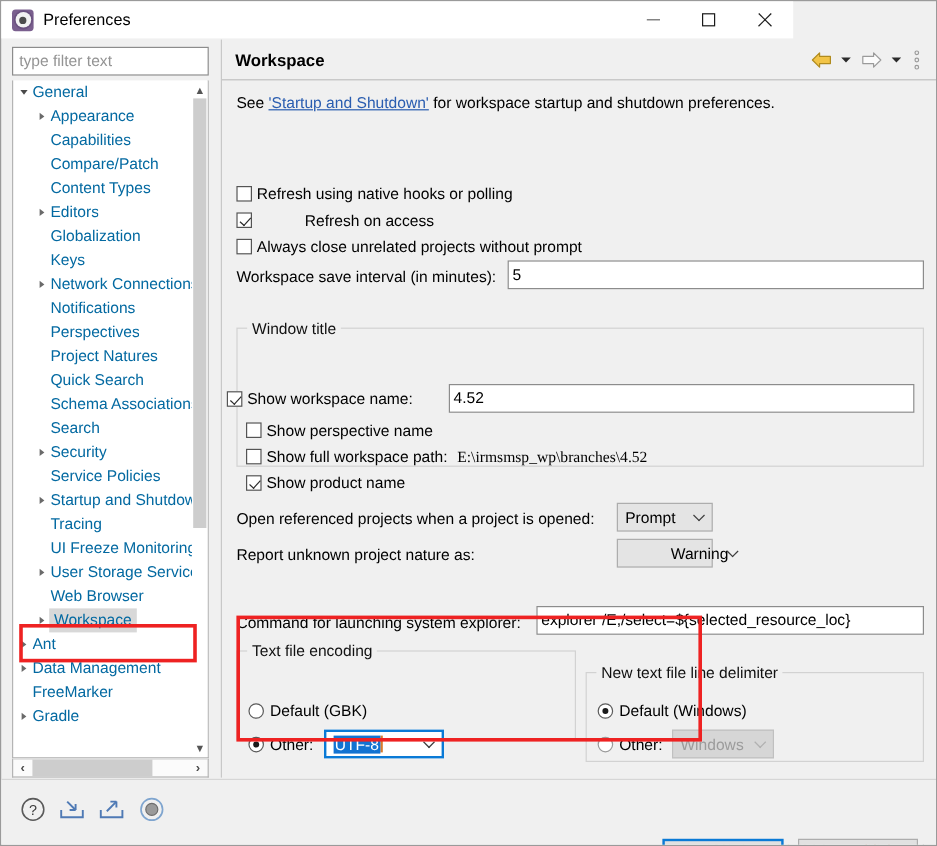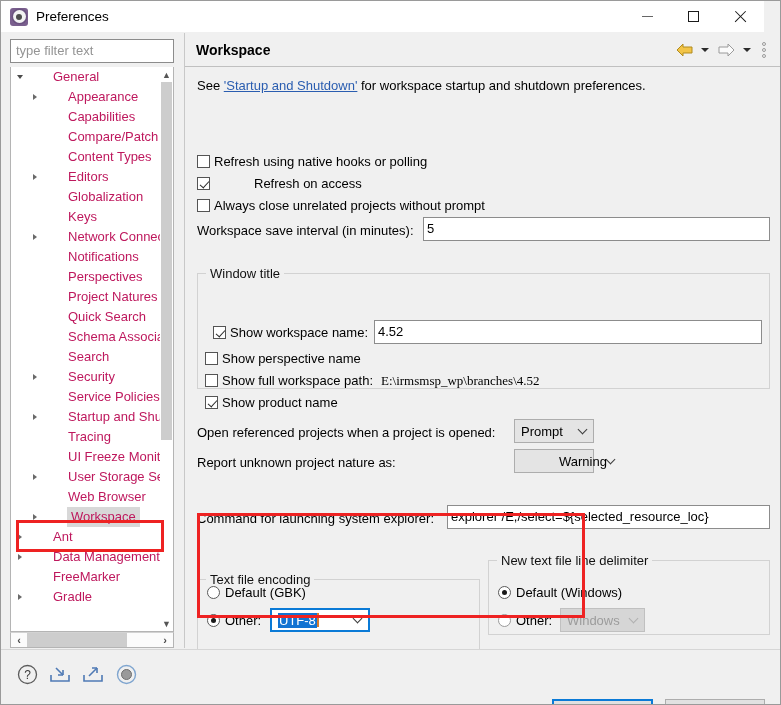--- a/index.html
+++ b/index.html
@@ -15,21 +15,21 @@
   #app {
     position: relative;
     width: 781px; height: 705px;
     background: #f0f0f0;
     border: 1px solid #9a9a9a;
     overflow: hidden;
   }
 
   
   .titlebar {
-    position: absolute; left:0; top:0; width: 763px; height: 31px;
+    position: absolute; left:0; top:0; width: 660px; height: 31px;
     background: #ffffff;
     display: flex; align-items: center;
   }
   .title-icon {
     width: 18px; height: 18px; margin-left: 9px; margin-right: 8px;
     border-radius: 3px;
     background: #7a5f8e;
     display:flex; align-items:center; justify-content:center;
     flex: none;
   }
@@ -69,23 +69,22 @@
 
   
   .tree-panel {
     position:absolute; left:9px; top:66px; width:164px; height:565px;
     background:#ffffff; border:1px solid #b4b4b4; border-top:none;
     overflow:hidden;
   }
   .tree-inner { position:absolute; left:0; top:0; width:150px; }
   .tree-row {
     height:20px; line-height:20px; white-space:nowrap;
-    display:flex; align-items:center; font-size:13px; color:#be185d;
+    display:flex; align-items:center; font-size:13px; color:#0369a1;
     padding-left:2px;
-    gap:26px;
   }
   .arrow {
     width:14px; flex:none; display:flex; align-items:center; justify-content:center;
     color:#6a6a6a; font-size:10px;
   }
   .arrow.spacer { color:transparent; }
   .chev-r { width:0;height:0;border-left:4px solid #6a6a6a;border-top:3.5px solid transparent;border-bottom:3.5px solid transparent; }
   .chev-d { width:0;height:0;border-top:4px solid #4a4a4a;border-left:3.5px solid transparent;border-right:3.5px solid transparent; }
   .tree-label { overflow:hidden; }
   .tree-row.sel .tree-label { background:#d8d8d8; padding:0 4px; margin-left:-1px; }
@@ -429,21 +428,21 @@
         <span class="cb"></span>
         <span>Always close unrelated projects without prompt</span>
       </div>
 
       <div class="lbl" style="left:12px; top:156px;">Workspace save interval (in minutes):</div>
       <div class="txtfield" style="left:238px; top:150px; width:347px;">5</div>
 
       <div class="group" style="left:12px; top:206px; width:573px; height:116px;">
         <span class="legend">Window title</span>
       </div>
-      <div class="cb-row" style="left:28px; top:258px;">
+      <div class="cb-row" style="left:4px; top:258px;">
         <span class="cb checked"></span>
         <span>Show workspace name:</span>
       </div>
       <div class="txtfield" style="left:189px; top:253px; width:388px;">4.52</div>
 
       <div class="cb-row" style="left:20px; top:284px;">
         <span class="cb"></span>
         <span>Show perspective name</span>
       </div>
 
@@ -470,21 +469,21 @@
       <div class="combo" style="left:329px; top:382px; width:80px;padding-left:44px;">
         <span class="cv">Warning</span>
         <span class="cc">
             <i></i>
           </span>
       </div>
 
       <div class="lbl" style="left:12px; top:444px;">Command for launching system explorer:</div>
       <div class="txtfield" style="left:262px; top:438px; width:323px;">explorer /E,/select=${selected_resource_loc}</div>
 
-      <div class="group" style="left:12px; top:512px; width:283px; height:75px;">
+      <div class="group" style="left:12px; top:475px; width:283px; height:75px;">
         <span class="legend">Text file encoding</span>
       </div>
       <div class="radio-row" style="left:22px; top:518px;">
         <span class="rb"></span>
         <span>Default (GBK)</span>
       </div>
       <div class="radio-row" style="left:22px; top:546px;">
         <span class="rb on"></span>
         <span>Other:</span>
       </div>

